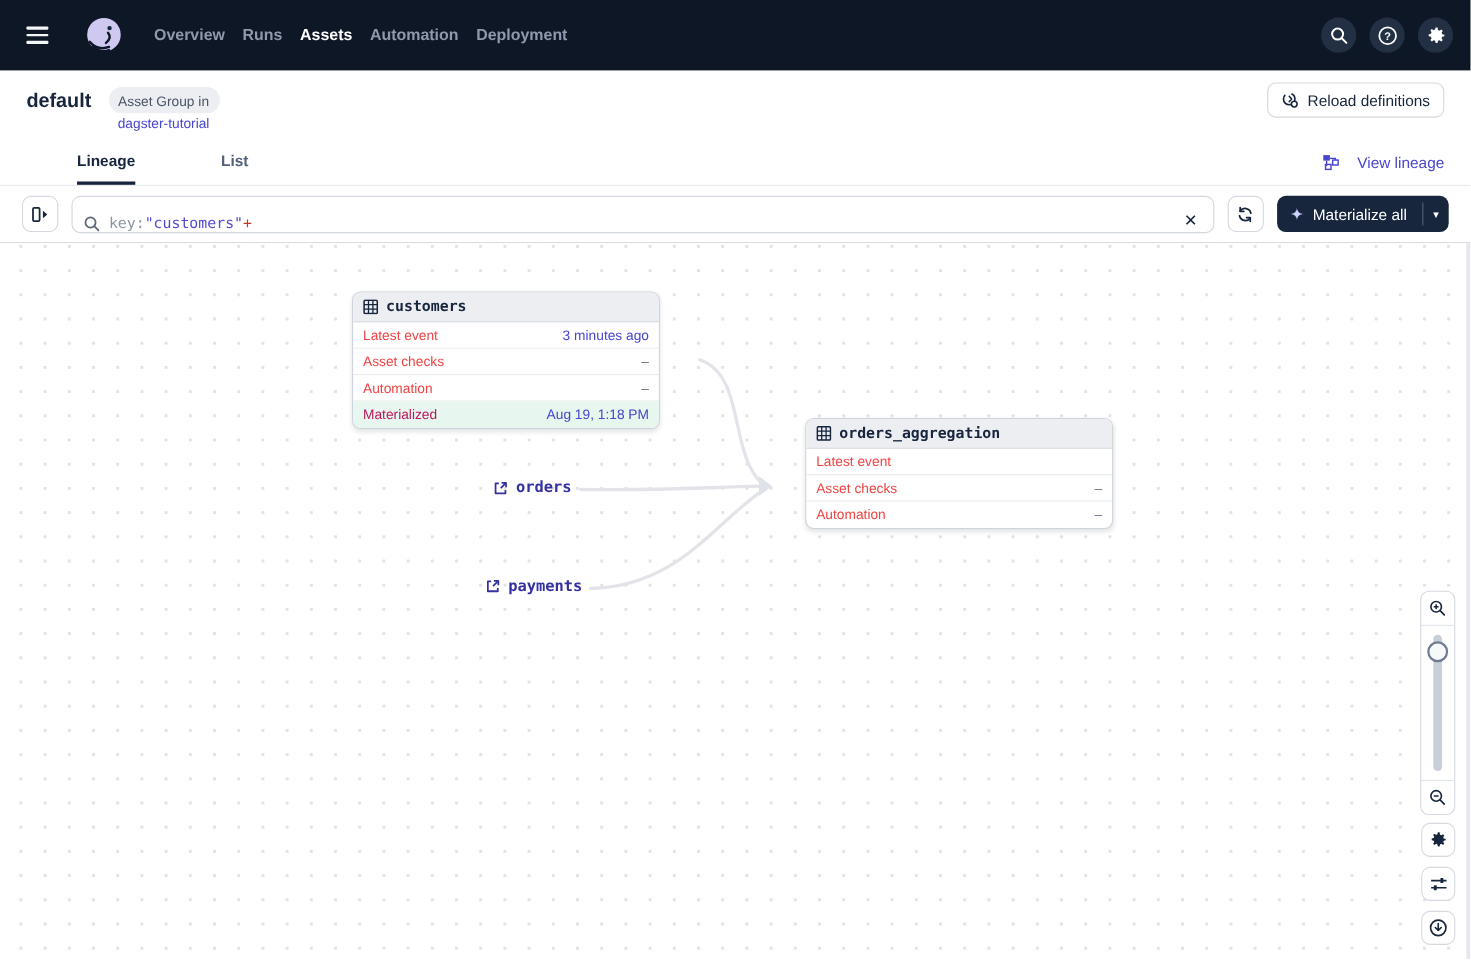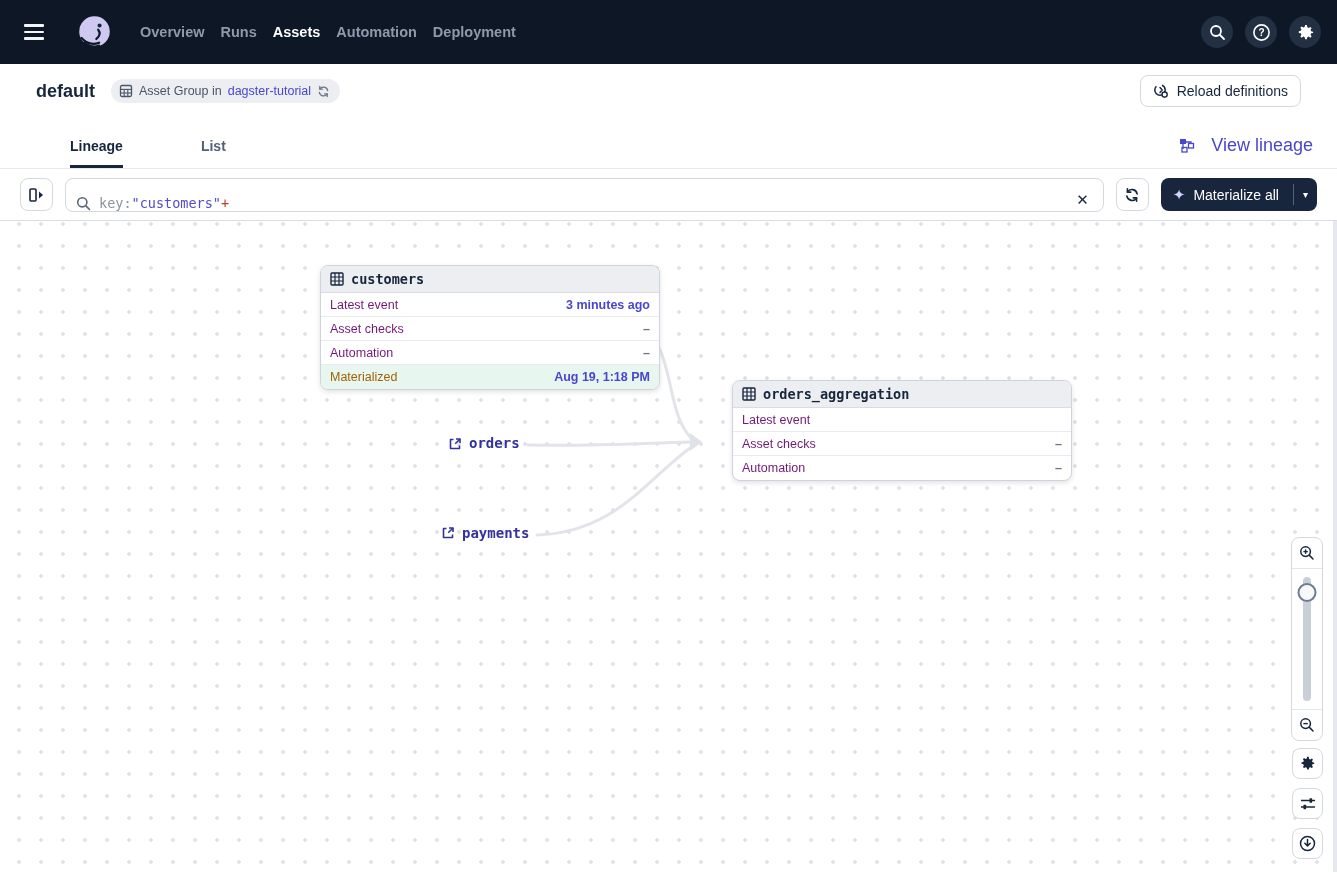--- a/index.html
+++ b/index.html
@@ -11,32 +11,32 @@
   .hamburger { width:36px; height:36px; display:flex; flex-direction:column; justify-content:center; gap:4px; cursor:pointer; margin-left:8px; }
   .hamburger span { display:block; width:20px; height:2.5px; background:#f4f5f7; border-radius:1px; }
   .logo { width:37px; height:37px; margin-left:16px; }
   .nav-links { display:flex; gap:16px; margin-left:27px; }
   .nav-link { font-size:14.5px; font-weight:600; color:#8f99ab; cursor:pointer; }
   .nav-link.active { color:#ffffff; }
   .nav-right { margin-left:auto; display:flex; gap:12px; }
   .nav-icon-btn { width:32px; height:32px; border-radius:50%; background:#232f42; display:flex; align-items:center; justify-content:center; cursor:pointer; }
 
   
-  .page-header { height:54px; display:flex; align-items:center; padding:0 36px; }
+  .page-header { height:54px; display:flex; align-items:center; padding:0 24px; }
   .page-title { font-size:18px; font-weight:700; }
-  .group-badge { margin-left:16px; height:24px; background:#eceef2; border-radius:12px; display:flex; align-items:center; gap:6px; padding:0 10px 0 8px; font-size:12.5px; color:#4a5568; }
+  .group-badge { margin-left:16px; height:24px; background:#eceef2; border-radius:12px; display:flex; align-items:center; gap:6px; padding:0 10px 0 8px; font-size:12.5px; color:#4a5568;flex-direction:column; }
   .group-badge .link { color:#4846cf; cursor:pointer; }
   .btn-outline { margin-left:auto; height:32px; border:1px solid #d4d8df; border-radius:8px; background:#fff; display:flex; align-items:center; gap:8px; padding:0 12px; font-size:14px; font-weight:500; color:#17253d; cursor:pointer; }
 
   
   .tabs-row { height:51px; display:flex; align-items:flex-end; padding:0 24px; border-bottom:1px solid #e7e9ee; }
   .tab { font-size:14px; font-weight:600; padding-bottom:14px; margin-right:32px; cursor:pointer; position:relative; color:#52607a;margin-left:46px; }
   .tab.active { color:#17253d; }
   .tab.active:after { content:""; position:absolute; left:0; right:0; bottom:0; height:3px; background:#17253d; }
-  .view-lineage { margin-left:auto; display:flex; align-items:center; gap:16px; font-size:18px; color:#4846cf; padding-bottom:12px; cursor:pointer; }
+  .view-lineage { margin-left:auto; display:flex; align-items:center; gap:16px; font-size:14px; color:#4846cf; padding-bottom:12px; cursor:pointer; }
 
   
   .toolbar { height:52px; display:flex; align-items:center; padding:0 20px; gap:12px; border-bottom:1px solid #dadde3; }
   .sq-btn { width:33px; height:33px; border:1px solid #d4d8df; border-radius:8px; background:#fff; display:flex; align-items:center; justify-content:center; cursor:pointer; flex:none; }
   .search-box { flex:1; height:34px; border:1px solid #d4d8df; border-radius:8px; display:flex; align-items:flex-end; padding:0 10px; gap:8px; cursor:text; }
   .search-text { font-family:"DejaVu Sans Mono", monospace; font-size:13.5px; display:flex; }
   .search-text .t-key { color:#8b94a4; }
   .search-text .t-str { color:#504bd1; }
   .search-text .t-op  { color:#c0392b; }
   .clear-x { margin-left:auto; font-size:15px; color:#17253d; cursor:pointer; padding:2px 4px; }
@@ -46,31 +46,31 @@
   .materialize .caret { display:flex; align-items:center; padding:0 9px; cursor:pointer; font-size:10px; }
   .sparkle { color:#cfd2ff; font-size:15px; }
 
   
   .canvas { position:relative; height:651px; overflow:hidden;
     background-image:radial-gradient(circle, #e3e3e7 1.6px, transparent 1.6px);
     background-size:22px 22px; background-position:8px 14px; }
   .edges { position:absolute; inset:0; }
   .scroll-strip { position:absolute; right:0; top:0; width:4px; height:100%; background:#e6e8ed; }
 
-  .node { position:absolute; width:340px; background:#fff; border:1px solid #cfd4dc; border-radius:8px;
+  .node { position:absolute; width:280px; background:#fff; border:1px solid #cfd4dc; border-radius:8px;
     box-shadow:0 2px 5px rgba(16,24,40,0.12); overflow:hidden; cursor:pointer; }
   .node-header { height:27px; background:#eceef2; border-bottom:1px solid #d9dce2; display:flex; align-items:center; gap:7px; padding:0 9px;
     font-family:"DejaVu Sans Mono", monospace; font-size:13.5px; font-weight:700; color:#17253d; }
   .node-row { height:24px; display:flex; align-items:center; justify-content:space-between; padding:0 9px; font-size:12.5px; border-bottom:1px solid #e9ebef; }
   .node-row:last-child { border-bottom:none; }
-  .node-row .lbl { color:#701a75; }
-  .node-row .val { color:#6b7689;font-weight:bold; }
+  .node-row .lbl { color:#ef4444; }
+  .node-row .val { color:#6b7689; }
   .node-row .val.link { color:#4846cf; }
   .node-row.materialized { background:#e7f6ee; }
-  .node-row.materialized .lbl { color:#a16207; }
+  .node-row.materialized .lbl { color:#be185d; }
   .node-row.never { background:#eaecf0; }
   .node-row.never .lbl { color:#17253d; }
 
   .ext-link { position:absolute; display:flex; align-items:center; gap:7px; color:#33309f; cursor:pointer;
     font-family:"DejaVu Sans Mono", monospace; font-size:14px; font-weight:700; }
 
   
   .zoom-panel { position:absolute; right:14px; top:316px; width:32px; height:204px; background:#fff; border:1px solid #d4d8df; border-radius:8px;
     display:flex; flex-direction:column; align-items:center; }
   .zoom-btn { width:100%; height:31px; display:flex; align-items:center; justify-content:center; cursor:pointer; flex:none; }

